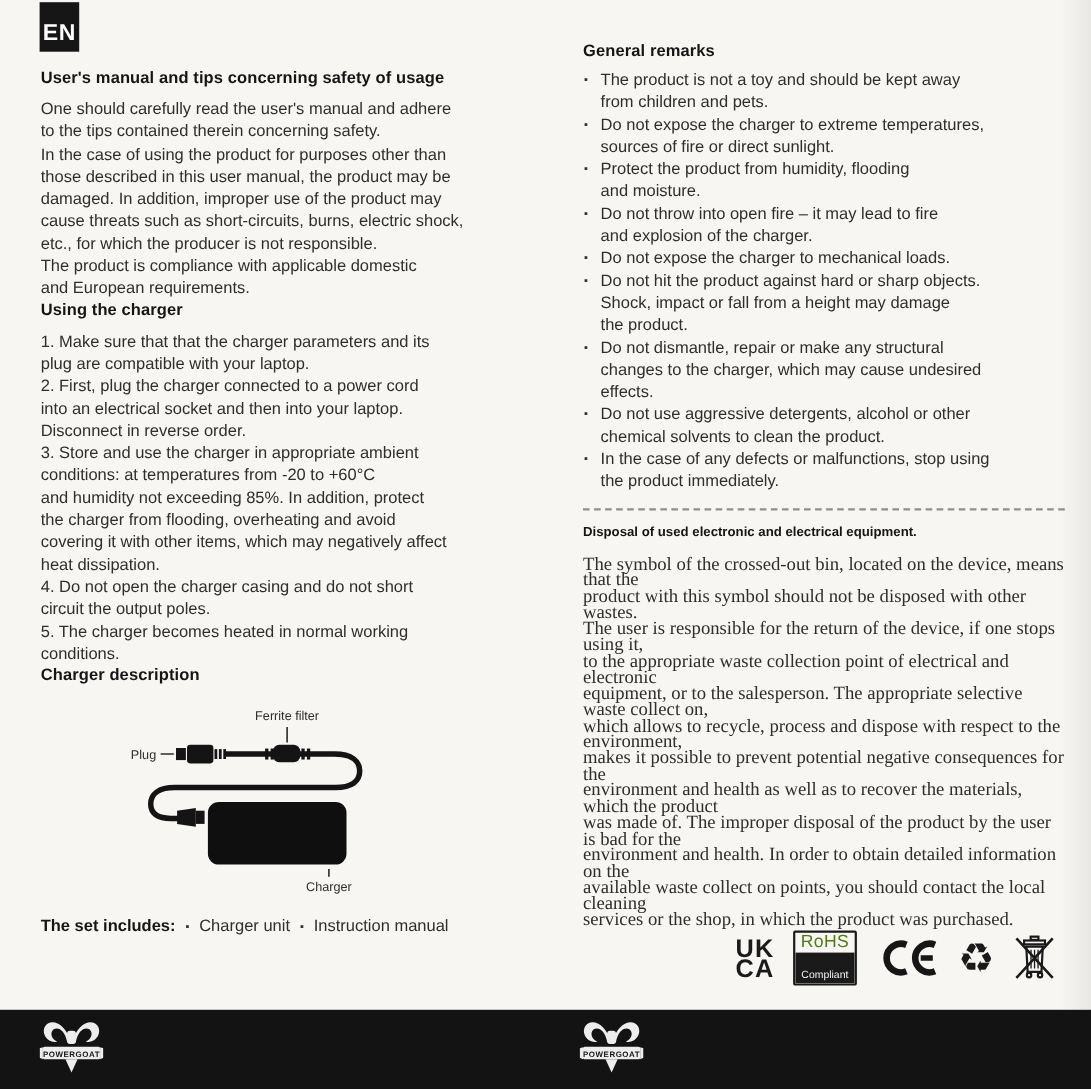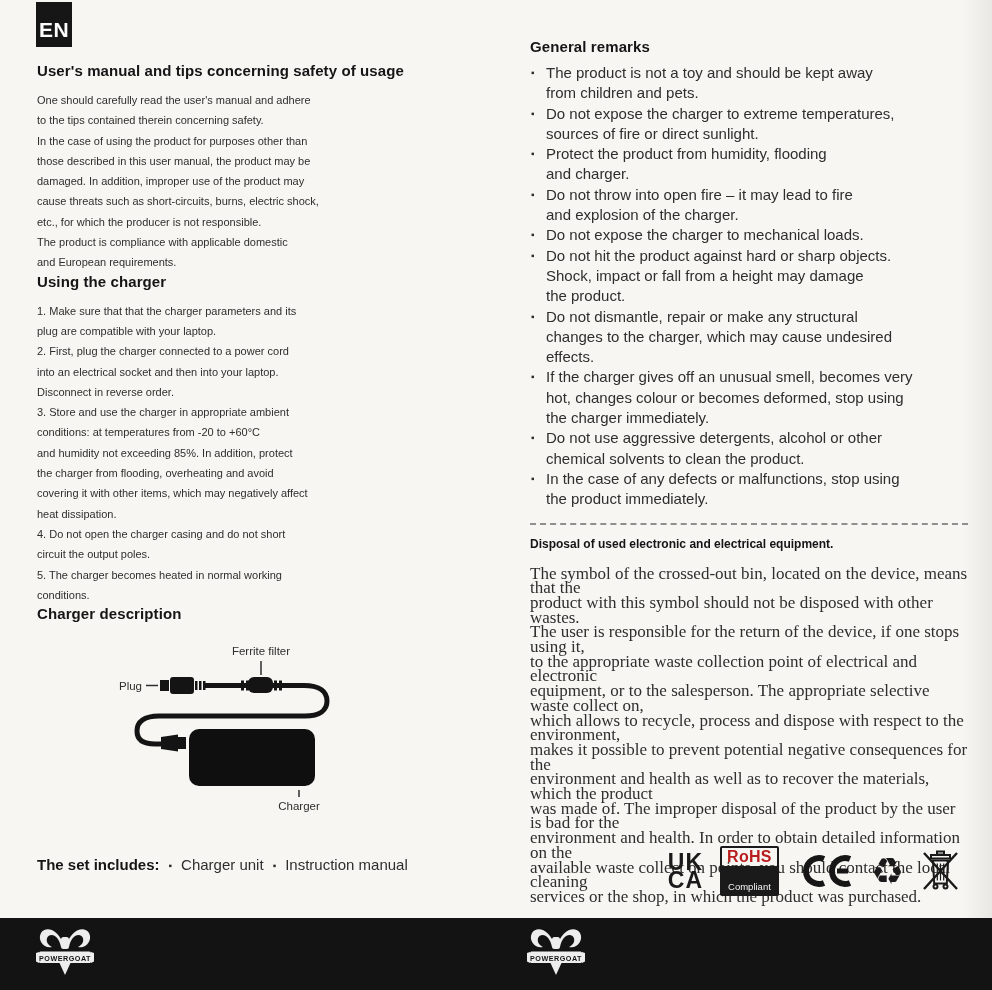--- a/index.html
+++ b/index.html
@@ -20,21 +20,21 @@
     background:#161616; color:#fdfdfd; font-weight:bold; font-size:21px;
     display:flex; align-items:flex-end; justify-content:center; padding-bottom:5px;
     box-sizing:border-box; letter-spacing:0.5px;
   }
   .col-left  { position:absolute; left:37px;  top:62px; width:470px; }
   .col-right { position:absolute; left:530px; top:38px; width:438px; }
   h2.sec {
     margin:0; font-size:15px; font-weight:700; color:#151515; letter-spacing:0.1px;
   }
   .body-text {
-    margin:11px 0 0 0; font-size:11px; line-height:20.3px; white-space:pre-line;
+    margin:11px 0 0 0; font-size:15px; line-height:20.3px; white-space:pre-line;
   }
   .mt { margin-top:13px; }
   ul.bullets { list-style:none; margin:8px 0 0 0; padding:0; }
   ul.bullets li {
     position:relative; padding-left:16px; font-size:15px; line-height:20.3px;
     white-space:pre-line;
   }
   ul.bullets li::before {
     content:"▪"; position:absolute; left:1px; top:0; font-size:10px; line-height:20.3px;
     color:#2f2e2c;
@@ -46,32 +46,32 @@
     margin:12px 0 16px 0; font-size:12px; font-weight:700; color:#151515;
   }
   .disposal-body {
     margin:7px 0 0 0; font-size:17px; line-height:14.7px; white-space:pre-line;font-family:Liberation Serif, serif;
   }
   .diagram-wrap { margin-top:16px; }
   .diagram-wrap svg text {
     font-family:"Liberation Sans", sans-serif; fill:#2f2e2c;
   }
   .set-includes {
-    margin-top:32px; font-size:15px; display:flex; align-items:baseline; gap:9px;
+    margin-top:8px; font-size:15px; display:flex; align-items:baseline; gap:9px;
     white-space:nowrap;
   }
   .set-includes .lbl { font-weight:700; color:#151515; }
   .set-includes .sep { font-size:10px; position:relative; top:-1px; }
   .marks-row {
     position:absolute; top:845px; left:522px; width:438px; height:52px;
     display:flex; justify-content:flex-end; align-items:center; gap:17px;
   }
   .ukca { font-weight:700; font-size:23px; line-height:18.5px; color:#1a1a1a; letter-spacing:1px; }
   .rohs { border:2.5px solid #1a1a1a; border-radius:2px; text-align:center; overflow:hidden; }
-  .rohs-top { font-size:16px; font-weight:700; padding:0 5px; color:#b91c1c; letter-spacing:0.3px; }
+  .rohs-top { font-size:16px; font-weight:400; padding:0 5px; color:#4d7c0f; letter-spacing:0.3px; }
   .rohs-sub { background:#1a1a1a; color:#f4f4f2; font-size:9.5px; padding:15px 4px 2px; }
   .recycle-glyph { font-family:"DejaVu Sans", sans-serif; font-size:37px; line-height:1; color:#1a1a1a; }
   .footer-bar {
     position:absolute; left:0; right:0; bottom:0; height:72px; background:#131313;
   }
   .goat-logo { position:absolute; top:6px; }
   .goat-logo.left   { left:36px; }
   .goat-logo.center { left:527px; }
   .goat-logo svg text { font-family:"Liberation Sans", sans-serif; }
 </style>
@@ -164,33 +164,30 @@
   </div>
 
   <div class="col-right">
     <h2 class="sec">General remarks</h2>
     <ul class="bullets">
       <li>The product is not a toy and should be kept away
 from children and pets.</li>
       <li>Do not expose the charger to extreme temperatures,
 sources of fire or direct sunlight.</li>
       <li>Protect the product from humidity, flooding
-and charger.</li>
+and moisture.</li>
       <li>Do not throw into open fire – it may lead to fire
 and explosion of the charger.</li>
       <li>Do not expose the charger to mechanical loads.</li>
       <li>Do not hit the product against hard or sharp objects.
 Shock, impact or fall from a height may damage
 the product.</li>
       <li>Do not dismantle, repair or make any structural
 changes to the charger, which may cause undesired
 effects.</li>
-      <li>If the charger gives off an unusual smell, becomes very
-hot, changes colour or becomes deformed, stop using
-the charger immediately.</li>
       <li>Do not use aggressive detergents, alcohol or other
 chemical solvents to clean the product.</li>
       <li>In the case of any defects or malfunctions, stop using
 the product immediately.</li>
     </ul>
 
     <hr class="dashed-divider">
 
     <p class="disposal-heading">Disposal of used electronic and electrical equipment.</p>
     <p class="disposal-body">The symbol of the crossed-out bin, located on the device, means that the

